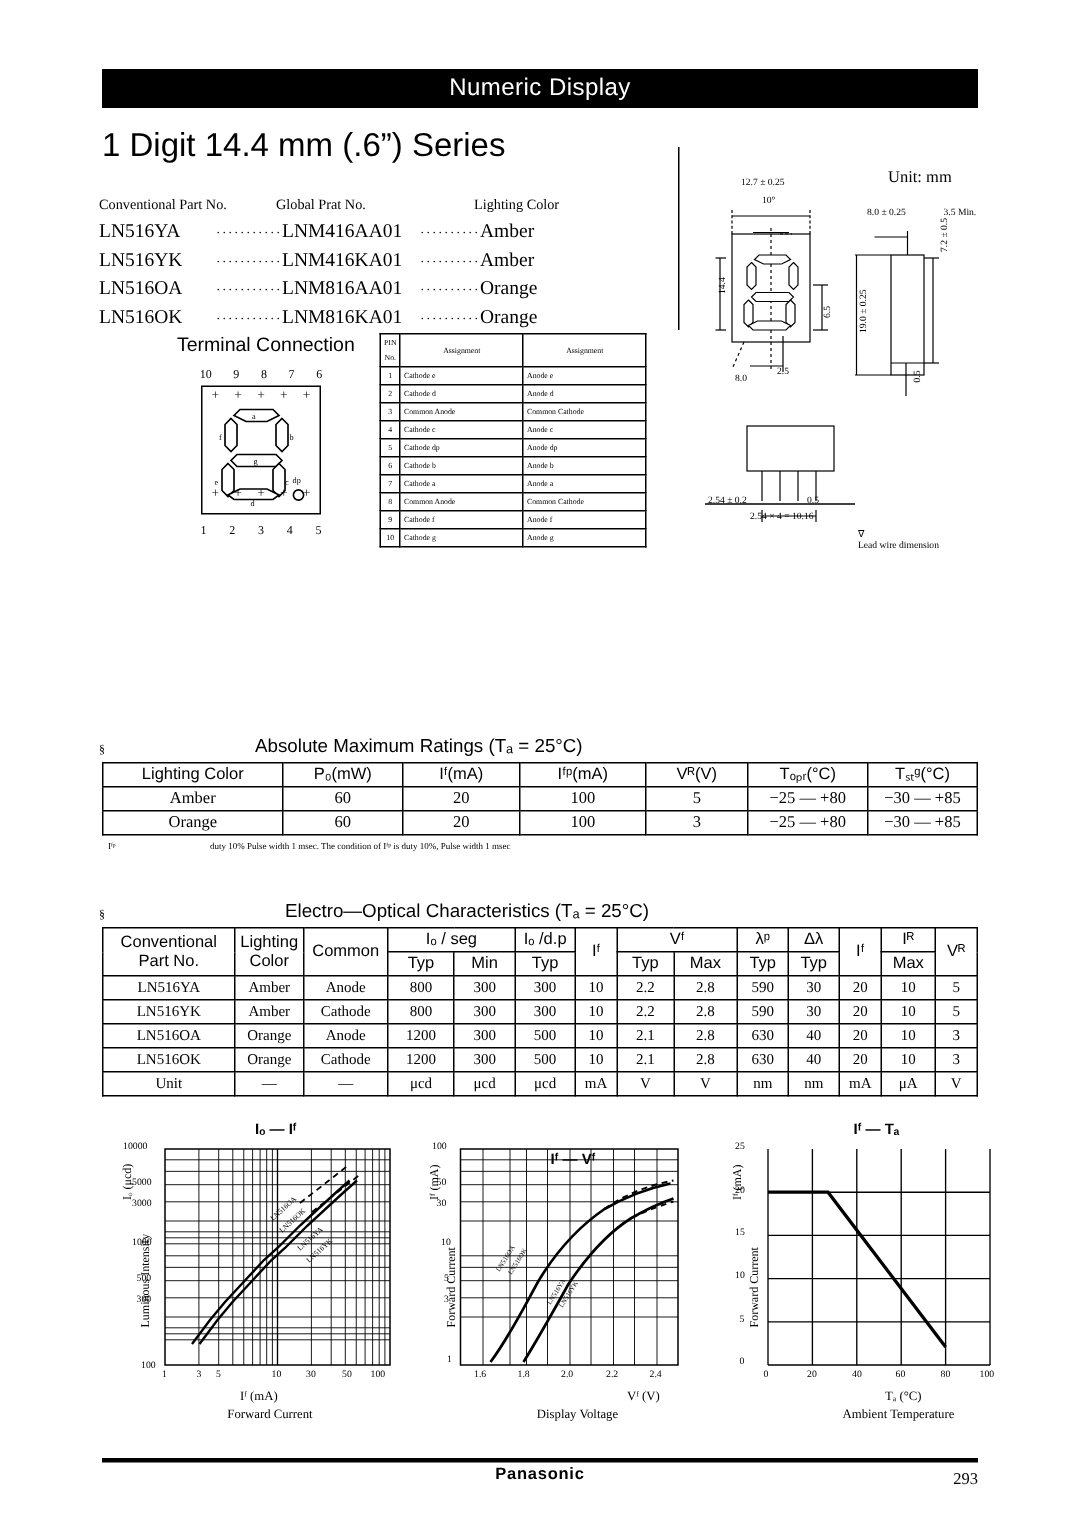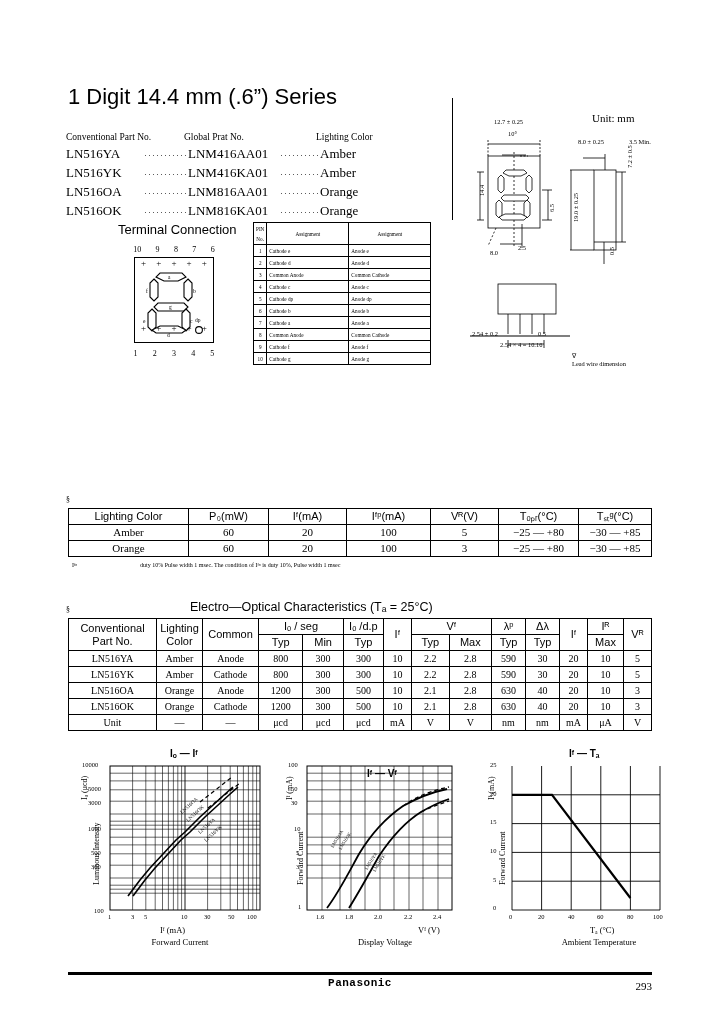--- a/index.html
+++ b/index.html
@@ -125,33 +125,36 @@
     transform: rotate(-90deg); transform-origin: left top;
   }
   .tick { position: absolute; font-size: 6.5px; }
 
   
   .foot-rule {
     position: absolute; left: 68px; top: 972px; width: 584px; height: 3px; background: #000;
   }
   .foot-brand {
     position: absolute; left: 0; top: 977px; width: 720px; text-align: center;
-    font-family: Liberation Mono, monospace; font-weight: bold; font-size: 11px;
+    font-family: Liberation Sans, sans-serif; font-weight: bold; font-size: 11px;
     letter-spacing: .5px;
   }
   .foot-page {
     position: absolute; right: 68px; top: 980px;
     font-size: 11px;
   }
 </style>
 </head>
 <body>
 
 <div class="page">
 
+  <div class="title-bar">
+    <span>Numeric Display</span>
+  </div>
 
   <div class="series-title">1 Digit 14.4 mm (.6”) Series</div>
 
   <div class="vrule"></div>
   <div class="unit-mm">Unit: mm</div>
 
   <div class="partlist">
     <div class="hdr">
       <span class="c1">Conventional Part No.</span>
       <span class="c2">Global Prat No.</span>
@@ -381,20 +384,21 @@
   <div class="dim-txt" style="left:629px;top:138px">3.5 Min.</div>
   <div class="dim-txt rot" style="left:626px;top:168px">7.2 ± 0.5</div>
   <div class="dim-txt rot" style="left:608px;top:255px">0.5</div>
   <div class="dim-txt" style="left:472px;top:330px">2.54 ± 0.2</div>
   <div class="dim-txt" style="left:538px;top:330px">0.5</div>
   <div class="dim-txt" style="left:500px;top:341px">2.54 × 4 = 10.16</div>
   <div class="dim-txt" style="left:572px;top:352px">∇</div>
   <div class="dim-txt" style="left:572px;top:360px">Lead wire dimension</div>
 
   <div class="sectmark" style="left:66px;top:495px">§</div>
+  <div class="tbl-title" style="left:170px;top:490px">Absolute Maximum Ratings (Tₐ = 25°C)</div>
 
   <table class="data" style="left:68px;top:508px;width:584px">
     <thead>
       <tr>
         <th style="width:120px">Lighting Color</th>
         <th style="width:80px">P₀(mW)</th>
         <th style="width:78px">Iᶠ(mA)</th>
         <th style="width:84px">Iᶠᵖ(mA)</th>
         <th style="width:68px">Vᴿ(V)</th>
         <th style="width:80px">Tₒₚᵣ(°C)</th>

